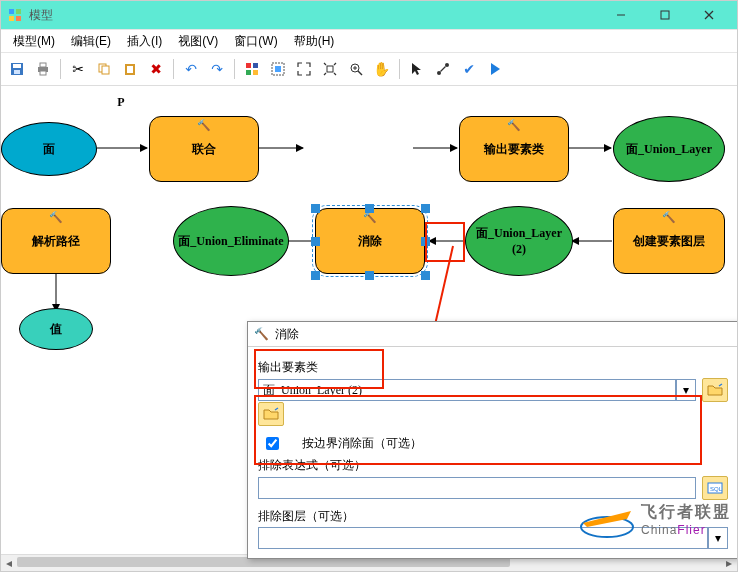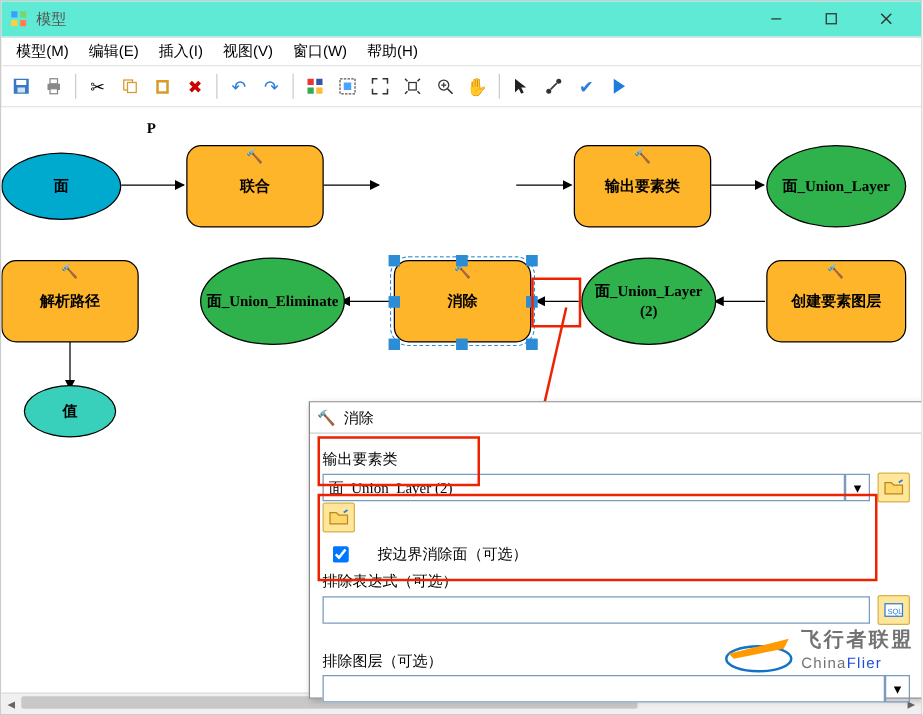--- a/index.html
+++ b/index.html
@@ -47,21 +47,21 @@
   .finput-wrap{display:flex;align-items:center;gap:6px;}
   .finput{flex:1;height:20px;border:1px solid #7a9ac0;background:#fff;font-family:"SimSun";font-size:12px;padding:0 4px;}
   .openbtn{width:24px;height:22px;display:flex;align-items:center;justify-content:center;border:1px solid #d4b34a;background:#ffe69a;border-radius:2px;}
   .openbtn svg{width:16px;height:16px;}
   .chk{display:flex;align-items:center;gap:20px;margin:8px 0 4px 4px;font-size:12px;}
   .chk input{width:13px;height:13px;}
   
   .wm{position:absolute;right:6px;bottom:30px;display:flex;align-items:center;gap:4px;pointer-events:none;}
   .wm .txt b{font-size:16px;font-weight:bold;letter-spacing:2px;}
   .wm .sub{font-family:Arial;font-size:12px;letter-spacing:1px;}
-  .wm .c1{color:#737373;} .wm .c2{color:#1d4ed8;}
+  .wm .c1{color:#737373;} .wm .c2{color:#a21caf;}
   
   .arrows{position:absolute;left:0;top:0;width:100%;height:100%;pointer-events:none;}
 </style>
 </head>
 <body>
 
 <div class="app">
 
   <div class="titlebar">
     <span class="ticon">
@@ -242,21 +242,21 @@
         <span>输出要素类</span>
       </div>
     <div class="node ellipse green" style="left:612px;top:30px;width:112px;height:66px">
         <span>面_Union_Layer</span>
       </div>
 
     <div class="node rect orange" style="left:0px;top:122px;width:110px;height:66px">
         <span class="hammer">🔨</span>
         <span>解析路径</span>
       </div>
-    <div class="node ellipse green" style="left:159px;top:120px;width:116px;height:70px">
+    <div class="node ellipse green" style="left:172px;top:120px;width:116px;height:70px">
         <span>面_Union_Eliminate</span>
       </div>
 
     <div class="node rect orange sel-outline" style="left:314px;top:122px;width:110px;height:66px">
         <span class="hammer">🔨</span>
         <span>消除</span>
       </div>
     <div class="handle" style="left:310px;top:118px"></div>
     <div class="handle" style="left:364px;top:118px"></div>
     <div class="handle" style="left:420px;top:118px"></div>
@@ -328,21 +328,21 @@
       <div class="finput-wrap">
         <input class="finput" style="">
         <span class="openbtn">
             <svg viewBox="0 0 16 16">
               <rect x="1" y="3" width="14" height="10" fill="#fff" stroke="#2a7de1"></rect>
               <text x="3" y="11" font-size="6" fill="#2a7de1">SQL</text>
             </svg>
           </span>
       </div>
 
-      <div class="frow" style="margin-top:21px"><span class="flabel">排除图层（可选）</span></div>
+      <div class="frow" style="margin-top:8px"><span class="flabel">排除图层（可选）</span></div>
       <div class="finput-wrap">
         <input class="finput" style="">
         <span style="width:18px;height:20px;border:1px solid #7a9ac0;display:flex;align-items:center;justify-content:center;margin-left:-6px">▾</span>
       </div>
     </div>
   </div>
 
   <div class="wm">
     <svg width="60" height="44" viewBox="0 0 60 44">
       <ellipse cx="30" cy="30" rx="26" ry="10" fill="none" stroke="#1272c6" stroke-width="2"></ellipse>

